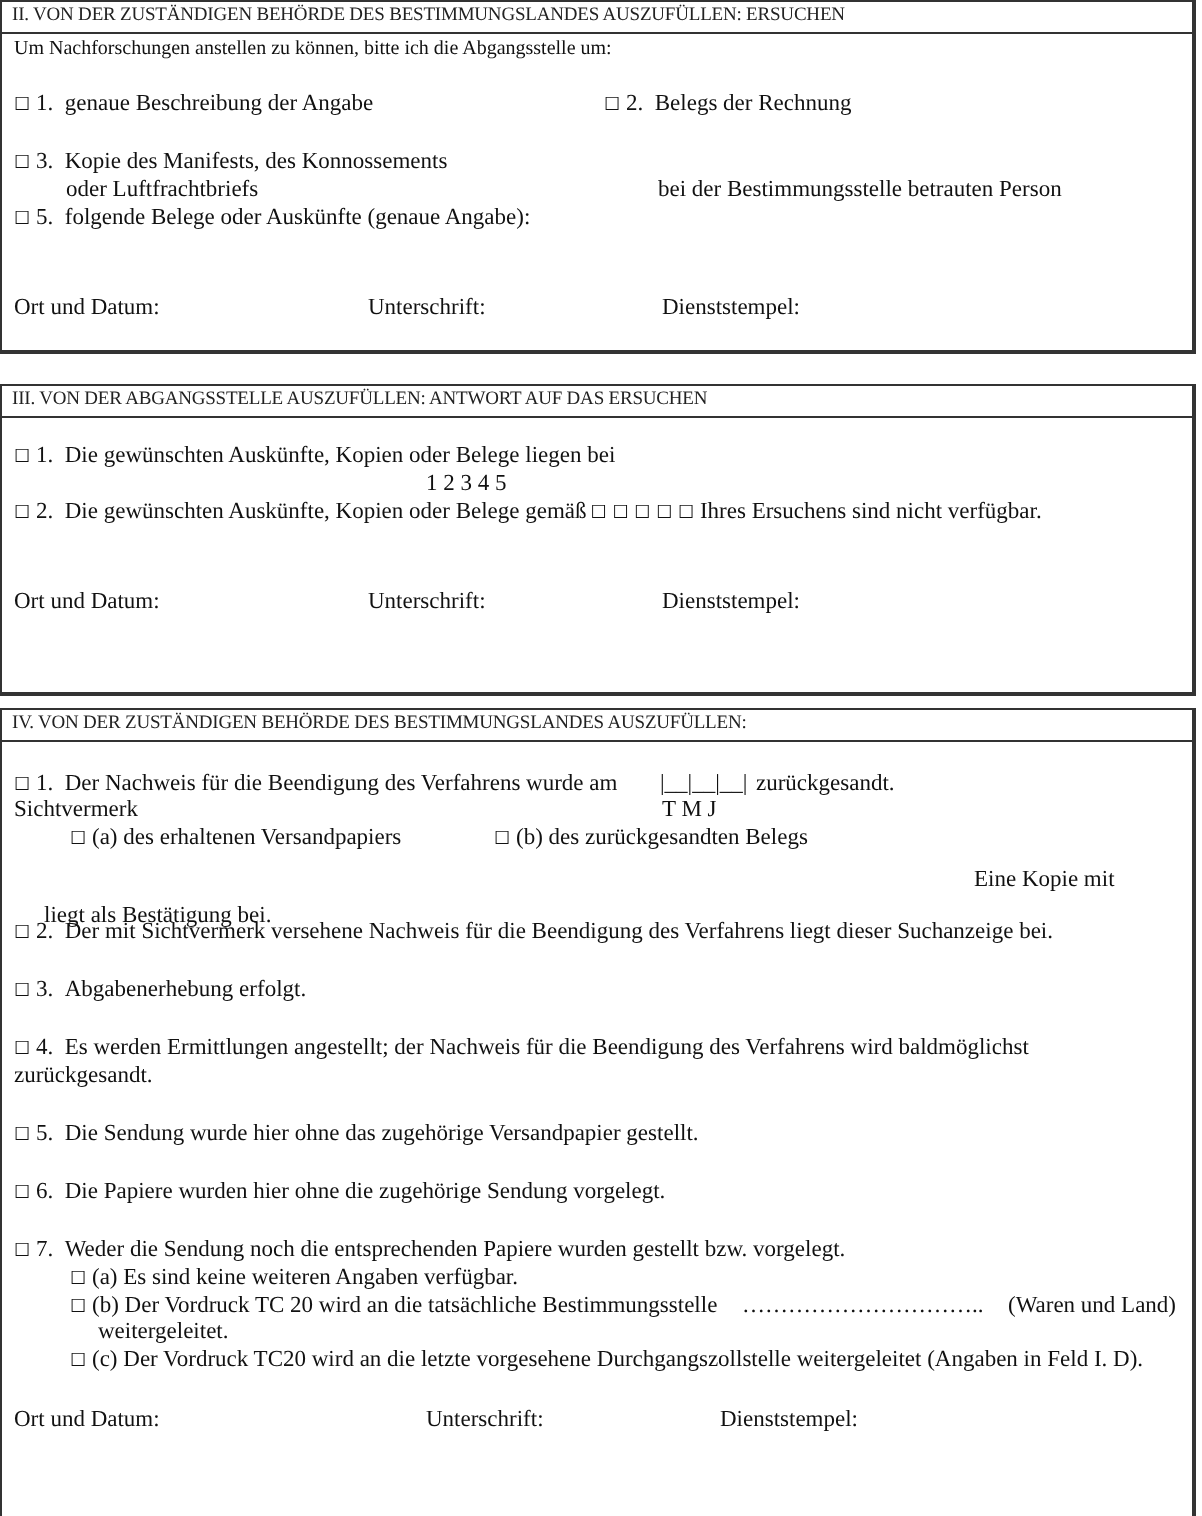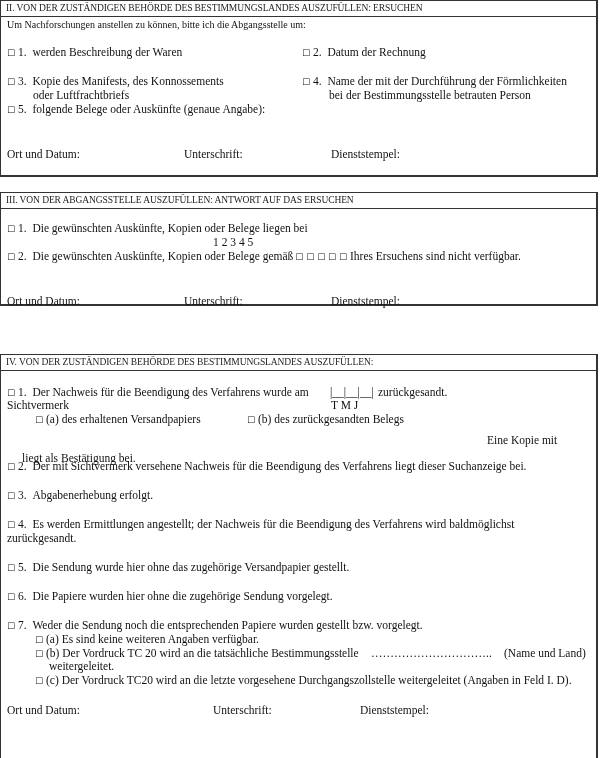--- a/index.html
+++ b/index.html
@@ -14,46 +14,43 @@
   .cb { font-family:"DejaVu Sans", sans-serif; font-size:9px; display:inline-block; width:11px; }
 </style>
 </head>
 <body>
 
 <div class="section" style="top:0; height:177px;">
   <div class="sec-head">II. VON DER ZUSTÄNDIGEN BEHÖRDE DES BESTIMMUNGSLANDES AUSZUFÜLLEN:  ERSUCHEN</div>
   <div class="t" style="left:6px; top:17px; font-size:10px;">Um Nachforschungen anstellen zu können, bitte ich die Abgangsstelle um:</div>
 
   <div class="t" style="left:6px; top:45px;">
-    <span class="cb">☐</span><span>1.</span>&nbsp;&nbsp;<span>werden Beschreibung der Waren</span>
+    <span class="cb">☐</span><span>1.</span>&nbsp;&nbsp;<span>genaue Beschreibung der Angabe</span>
   </div>
   <div class="t" style="left:301px; top:45px;">
-    <span class="cb">☐</span><span>2.</span>&nbsp;&nbsp;<span>Datum der Rechnung</span>
+    <span class="cb">☐</span><span>2.</span>&nbsp;&nbsp;<span>Belegs der Rechnung</span>
   </div>
 
   <div class="t" style="left:6px; top:74px;">
     <span class="cb">☐</span><span>3.</span>&nbsp;&nbsp;<span>Kopie des Manifests, des Konnossements</span>
   </div>
   <div class="t" style="left:32px; top:88px;">oder Luftfrachtbriefs</div>
 
-  <div class="t" style="left:301px; top:74px;">
-    <span class="cb">☐</span><span>4.</span>&nbsp;&nbsp;<span>Name der mit der Durchführung der Förmlichkeiten</span>
-  </div>
   <div class="t" style="left:328px; top:88px;">bei der Bestimmungsstelle betrauten Person</div>
 
   <div class="t" style="left:6px; top:102px;">
     <span class="cb">☐</span><span>5.</span>&nbsp;&nbsp;<span>folgende Belege oder Auskünfte (genaue Angabe):</span>
   </div>
 
   <div class="t" style="left:6px; top:147px;">Ort und Datum:</div>
   <div class="t" style="left:183px; top:147px;">Unterschrift:</div>
   <div class="t" style="left:330px; top:147px;">Dienststempel:</div>
 </div>
 
-<div class="section" style="top:192px; height:114px;">
+<div class="section" style="top:192px; height:156px;">
   <div class="sec-head">III. VON DER ABGANGSSTELLE AUSZUFÜLLEN:  ANTWORT AUF DAS ERSUCHEN</div>
 
   <div class="t" style="left:6px; top:29px;">
     <span class="cb">☐</span><span>1.</span>&nbsp;&nbsp;<span>Die gewünschten Auskünfte, Kopien oder Belege liegen bei</span>
   </div>
   <div class="t" style="left:212px; top:43px;">1 2 3 4 5</div>
 
   <div class="t" style="left:6px; top:57px;">
     <span class="cb">☐</span><span>2.</span>&nbsp;&nbsp;<span>Die gewünschten Auskünfte, Kopien oder Belege gemäß</span><span class="cb" style="width:auto; margin-left:2px;">☐  ☐  ☐  ☐  ☐</span>&nbsp;<span>Ihres Ersuchens sind nicht verfügbar.</span>
   </div>
@@ -107,21 +104,21 @@
   <div class="t" style="left:6px; top:264px;">
     <span class="cb">☐</span><span>7.</span>&nbsp;&nbsp;<span>Weder die Sendung noch die entsprechenden Papiere wurden gestellt bzw. vorgelegt.</span>
   </div>
   <div class="t" style="left:34px; top:278px;">
     <span class="cb">☐</span><span>(a)  Es sind keine weiteren Angaben verfügbar.</span>
   </div>
   <div class="t" style="left:34px; top:292px;">
     <span class="cb">☐</span><span>(b) Der Vordruck TC 20 wird an die tatsächliche Bestimmungsstelle</span>
   </div>
   <div class="t" style="left:370px; top:292px;">…………………………..</div>
-  <div class="t" style="left:503px; top:292px;">(Name und Land)</div>
+  <div class="t" style="left:503px; top:292px;">(Waren und Land)</div>
   <div class="t" style="left:6px; top:305px;margin-left:42px;">weitergeleitet.</div>
   <div class="t" style="left:34px; top:319px;">
     <span class="cb">☐</span><span>(c) Der Vordruck TC20 wird an die letzte vorgesehene Durchgangszollstelle weitergeleitet (Angaben in Feld I. D).</span>
   </div>
 
   <div class="t" style="left:6px; top:349px;">Ort und Datum:</div>
   <div class="t" style="left:212px; top:349px;">Unterschrift:</div>
   <div class="t" style="left:359px; top:349px;">Dienststempel:</div>
 </div>
 

